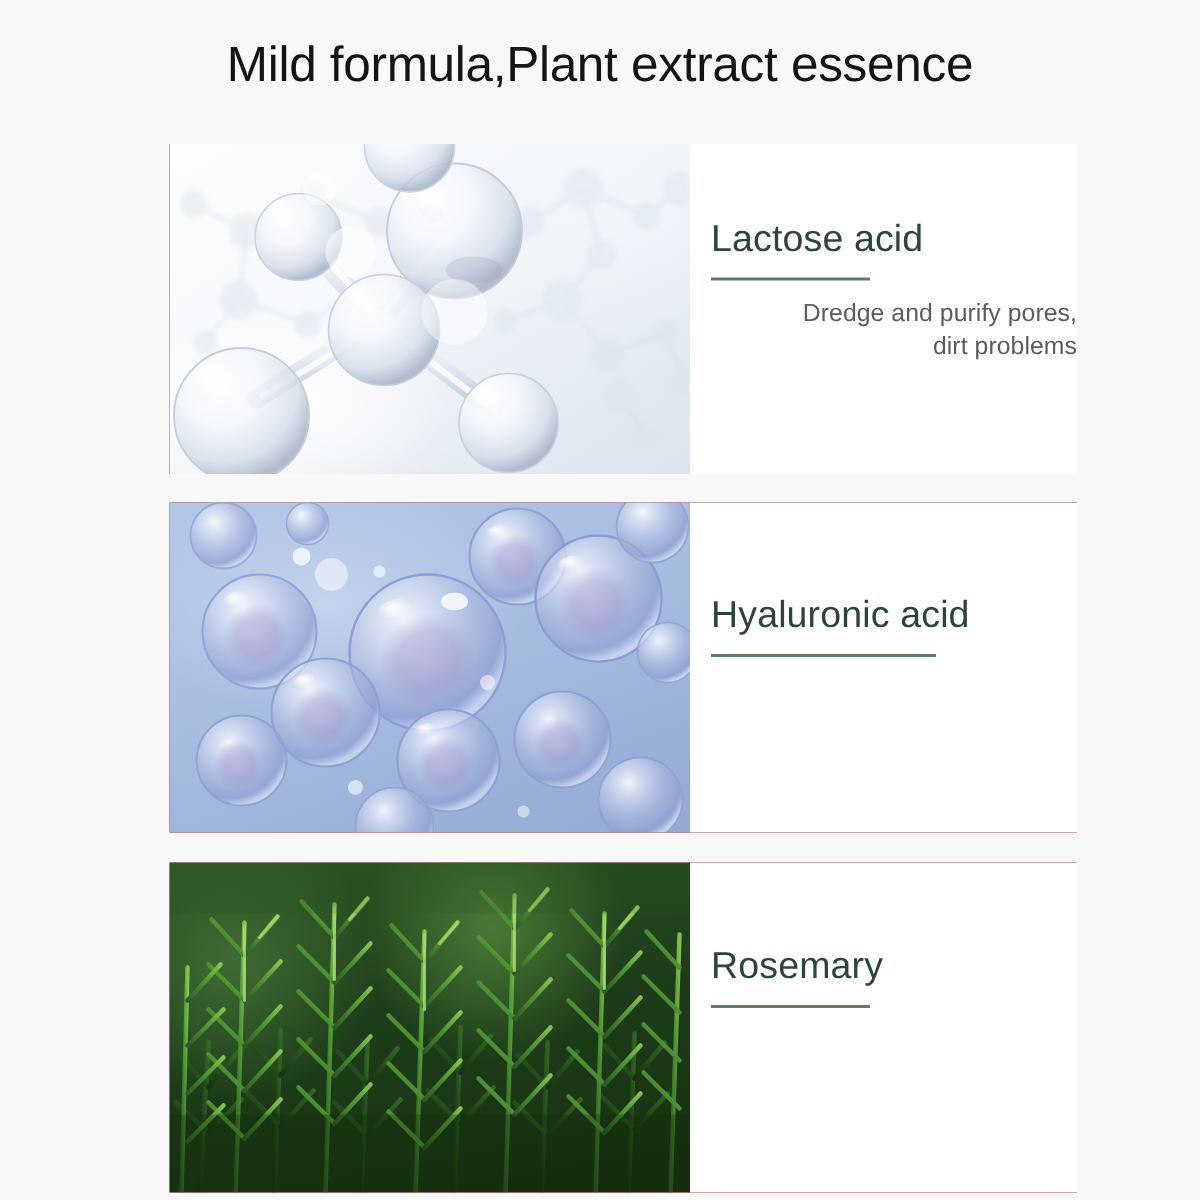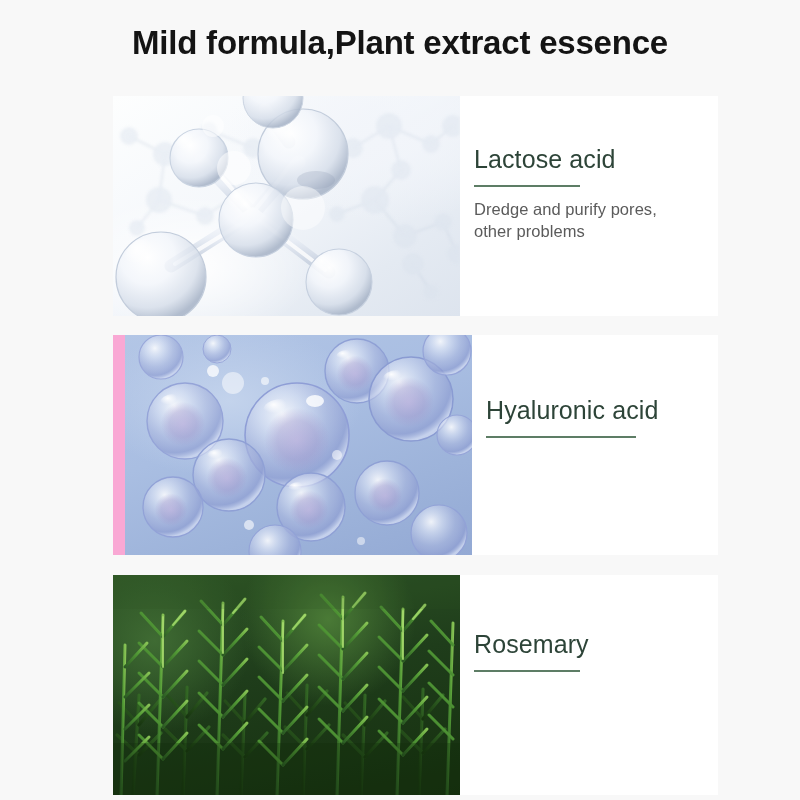--- a/index.html
+++ b/index.html
@@ -25,38 +25,38 @@
   }
 
   
   .page-title {
     position: absolute;
     top: 24px;
     left: 0;
     width: 800px;
     text-align: center;
     font-size: 33px;
-    font-weight: 700;
+    font-weight: 400;
     letter-spacing: -0.2px;
     color: #141414;
     white-space: nowrap;
   }
 
   
   .card {
     position: absolute;
     left: 113px;
     width: 605px;
     height: 220px;
     display: flex;
-    background: #f9a8d4;
+    background: #7f1d1d;
     overflow: hidden;
   }
   .card-1 { top: 96px; }
-  .card-2 { top: 335px; padding-left: 12px; }
+  .card-2 { top: 335px; }
   .card-3 { top: 575px; }
 
   .card-media {
     position: relative;
     width: 347px;
     height: 220px;
     flex: 0 0 347px;
     overflow: hidden;
   }
 
@@ -88,21 +88,21 @@
   .card-2 .divider { width: 150px; }
   .card-3 .divider { width: 106px; }
 
   .ingredient-desc {
     font-size: 16.5px;
     font-weight: 400;
     color: #5b5b5b;
     line-height: 22.5px;
     letter-spacing: 0.05px;
   }
-  .ingredient-desc .line { display: block; white-space: nowrap; }
+  .ingredient-desc .line { display: block; white-space: nowrap; text-align: right; }
 
   
   .art-molecule {
     width: 100%;
     height: 100%;
     background:
       radial-gradient(ellipse 60% 55% at 22% 78%, #ffffff 0%, rgba(255,255,255,0) 60%),
       radial-gradient(ellipse 70% 60% at 78% 18%, #f2f5fa 0%, rgba(242,245,250,0) 65%),
       linear-gradient(147deg, #fdfefe 0%, #f4f7fb 44%, #e4eaf2 78%, #dde4ee 100%);
     position: relative;
@@ -242,21 +242,21 @@
         </svg>
 
       </div>
     </div>
 
     <div class="card-body">
       <div class="ingredient-name">Lactose acid</div>
       <div class="divider"></div>
       <div class="ingredient-desc">
         <span class="line">Dredge and purify pores,</span>
-        <span class="line">other problems</span>
+        <span class="line">dirt problems</span>
       </div>
     </div>
   </div>
 
   <div class="card card-2">
 
     <div class="card-media">
       <div class="art-bubbles">
         <svg viewBox="0 0 347 220" preserveAspectRatio="none" width="100%" height="100%">
           <defs>

